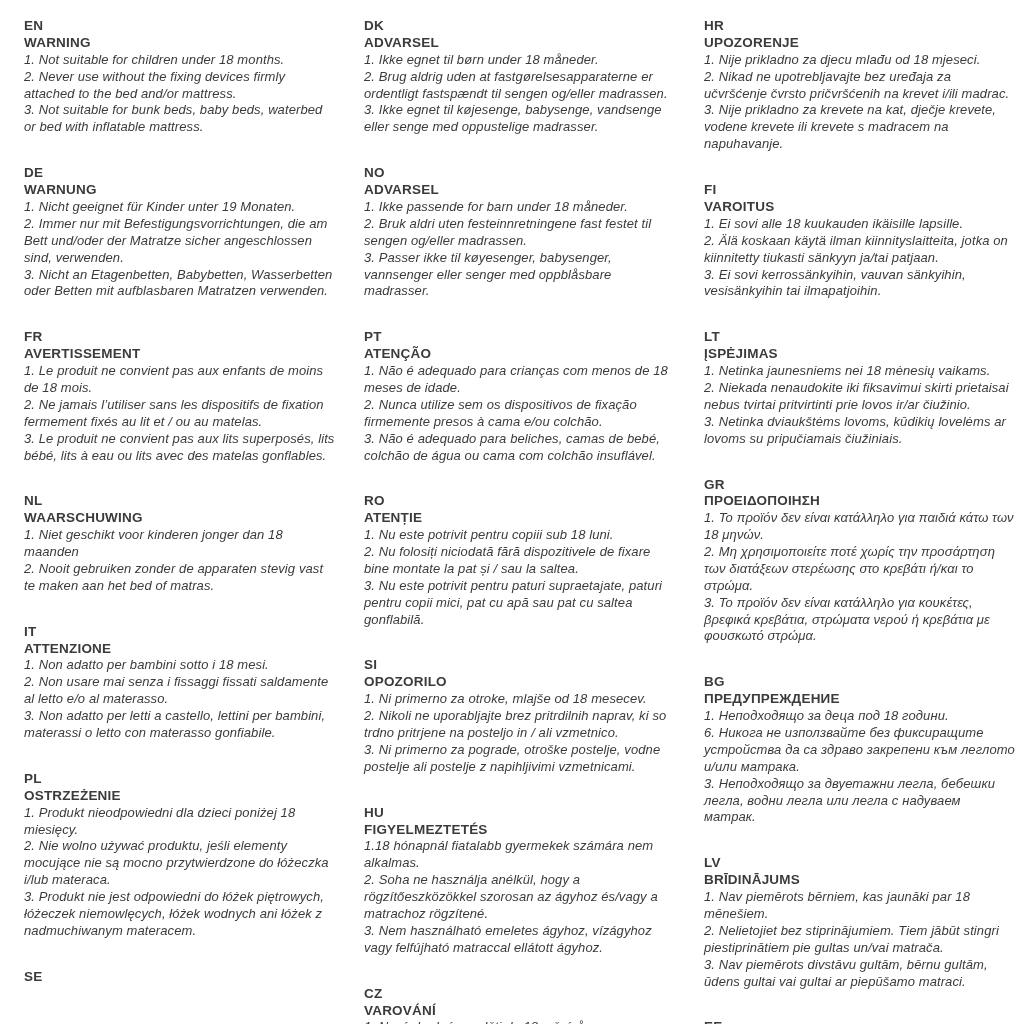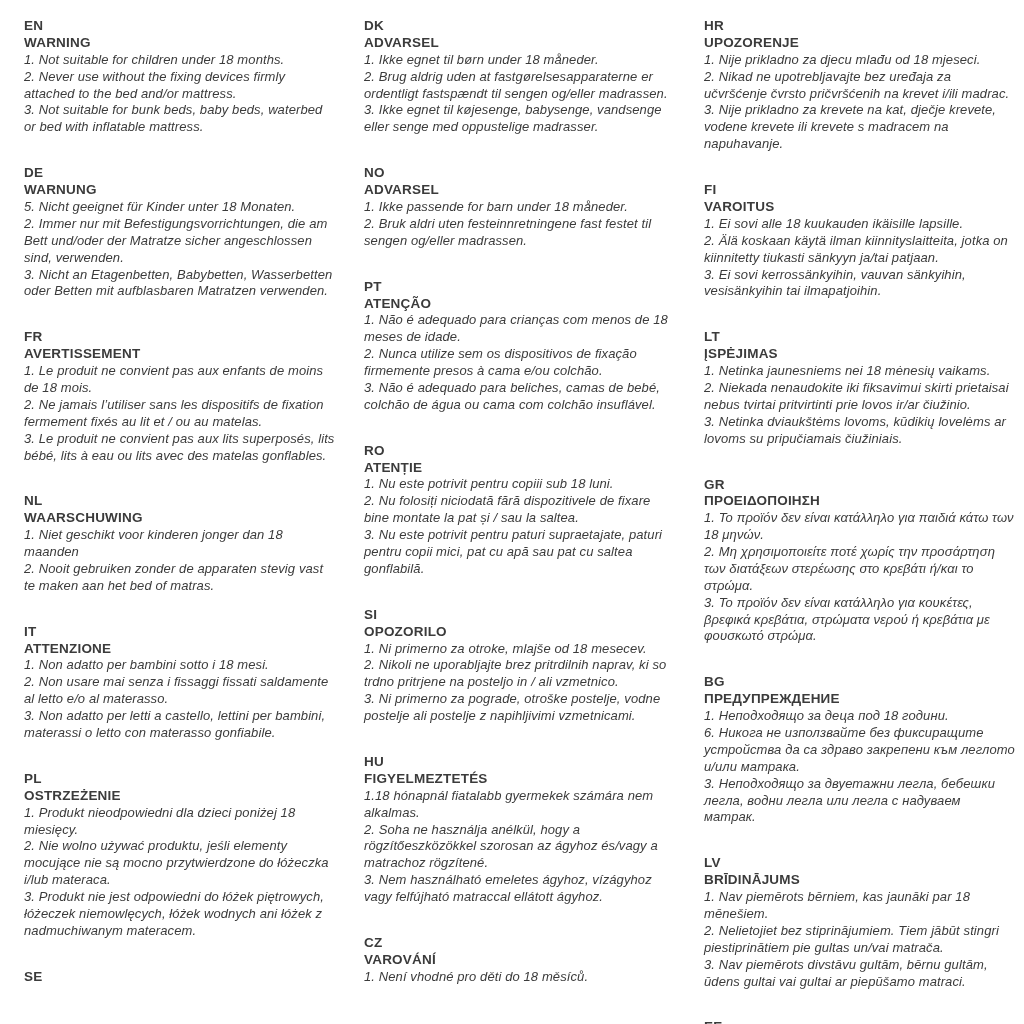--- a/index.html
+++ b/index.html
@@ -61,21 +61,21 @@
         <section class="section">
           <div class="lang-code">EN</div>
           <div class="warn-title">WARNING</div>
           <p class="warn-item">1. Not suitable for children under 18 months.</p>
           <p class="warn-item">2. Never use without the fixing devices firmly attached to the bed and/or mattress.</p>
           <p class="warn-item">3. Not suitable for bunk beds, baby beds, waterbed or bed with inflatable mattress.</p>
         </section>
         <section class="section">
           <div class="lang-code">DE</div>
           <div class="warn-title">WARNUNG</div>
-          <p class="warn-item">5. Nicht geeignet für Kinder unter 18 Monaten.</p>
+          <p class="warn-item">1. Nicht geeignet für Kinder unter 19 Monaten.</p>
           <p class="warn-item">2. Immer nur mit Befestigungsvorrichtungen, die am Bett und/oder der Matratze sicher angeschlossen sind, verwenden.</p>
           <p class="warn-item">3. Nicht an Etagenbetten, Babybetten, Wasserbetten oder Betten mit aufblasbaren Matratzen verwenden.</p>
         </section>
         <section class="section">
           <div class="lang-code">FR</div>
           <div class="warn-title">AVERTISSEMENT</div>
           <p class="warn-item">1. Le produit ne convient pas aux enfants de moins de 18 mois.</p>
           <p class="warn-item">2. Ne jamais l’utiliser sans les dispositifs de fixation fermement fixés au lit et / ou au matelas.</p>
           <p class="warn-item">3. Le produit ne convient pas aux lits superposés, lits bébé, lits à eau ou lits avec des matelas gonflables.</p>
         </section>
@@ -109,20 +109,21 @@
           <div class="warn-title">ADVARSEL</div>
           <p class="warn-item">1. Ikke egnet til børn under 18 måneder.</p>
           <p class="warn-item">2. Brug aldrig uden at fastgørelsesapparaterne er ordentligt fastspændt til sengen og/eller madrassen.</p>
           <p class="warn-item">3. Ikke egnet til køjesenge, babysenge, vandsenge eller senge med oppustelige madrasser.</p>
         </section>
         <section class="section">
           <div class="lang-code">NO</div>
           <div class="warn-title">ADVARSEL</div>
           <p class="warn-item">1. Ikke passende for barn under 18 måneder.</p>
           <p class="warn-item">2. Bruk aldri uten festeinnretningene fast festet til sengen og/eller madrassen.</p>
+          <p class="warn-item">3. Passer ikke til køyesenger, babysenger, vannsenger eller senger med oppblåsbare madrasser.</p>
         </section>
         <section class="section">
           <div class="lang-code">PT</div>
           <div class="warn-title">ATENÇÃO</div>
           <p class="warn-item">1. Não é adequado para crianças com menos de 18 meses de idade.</p>
           <p class="warn-item">2. Nunca utilize sem os dispositivos de fixação firmemente presos à cama e/ou colchão.</p>
           <p class="warn-item">3. Não é adequado para beliches, camas de bebé, colchão de água ou cama com colchão insuflável.</p>
         </section>
         <section class="section">
           <div class="lang-code">RO</div>

